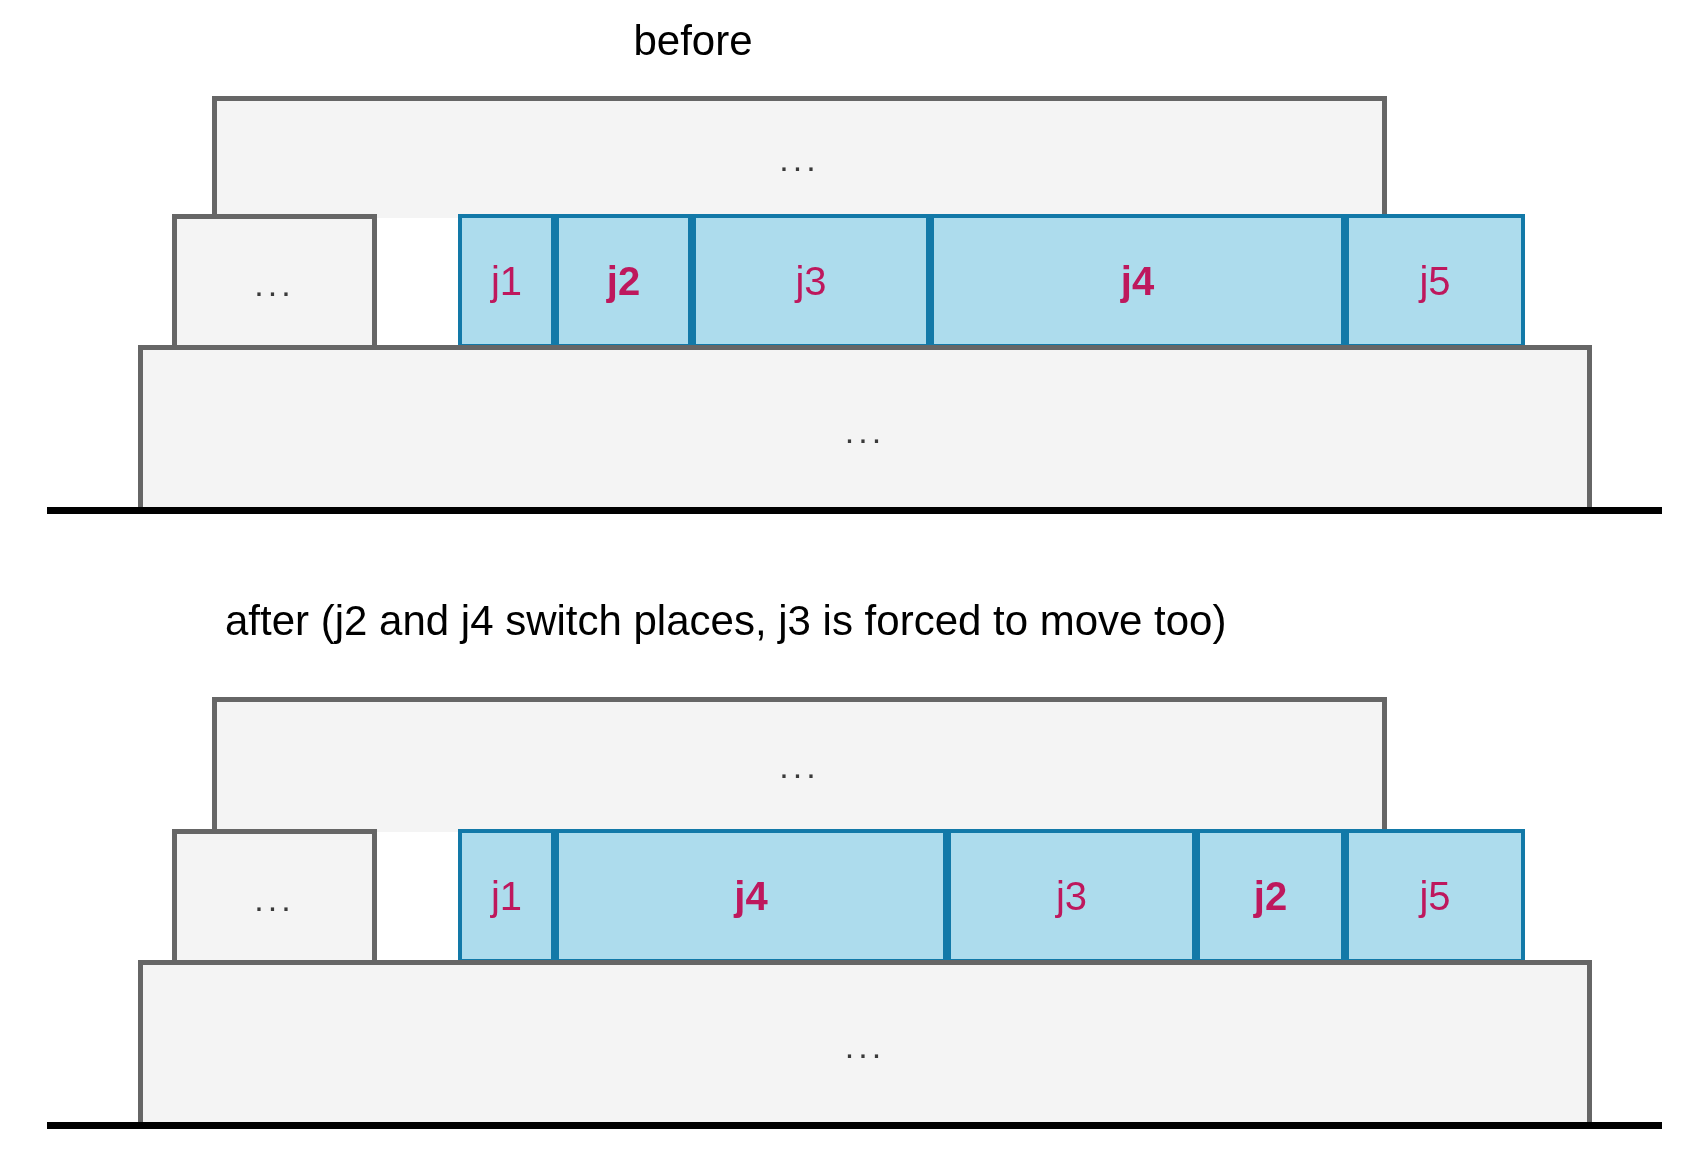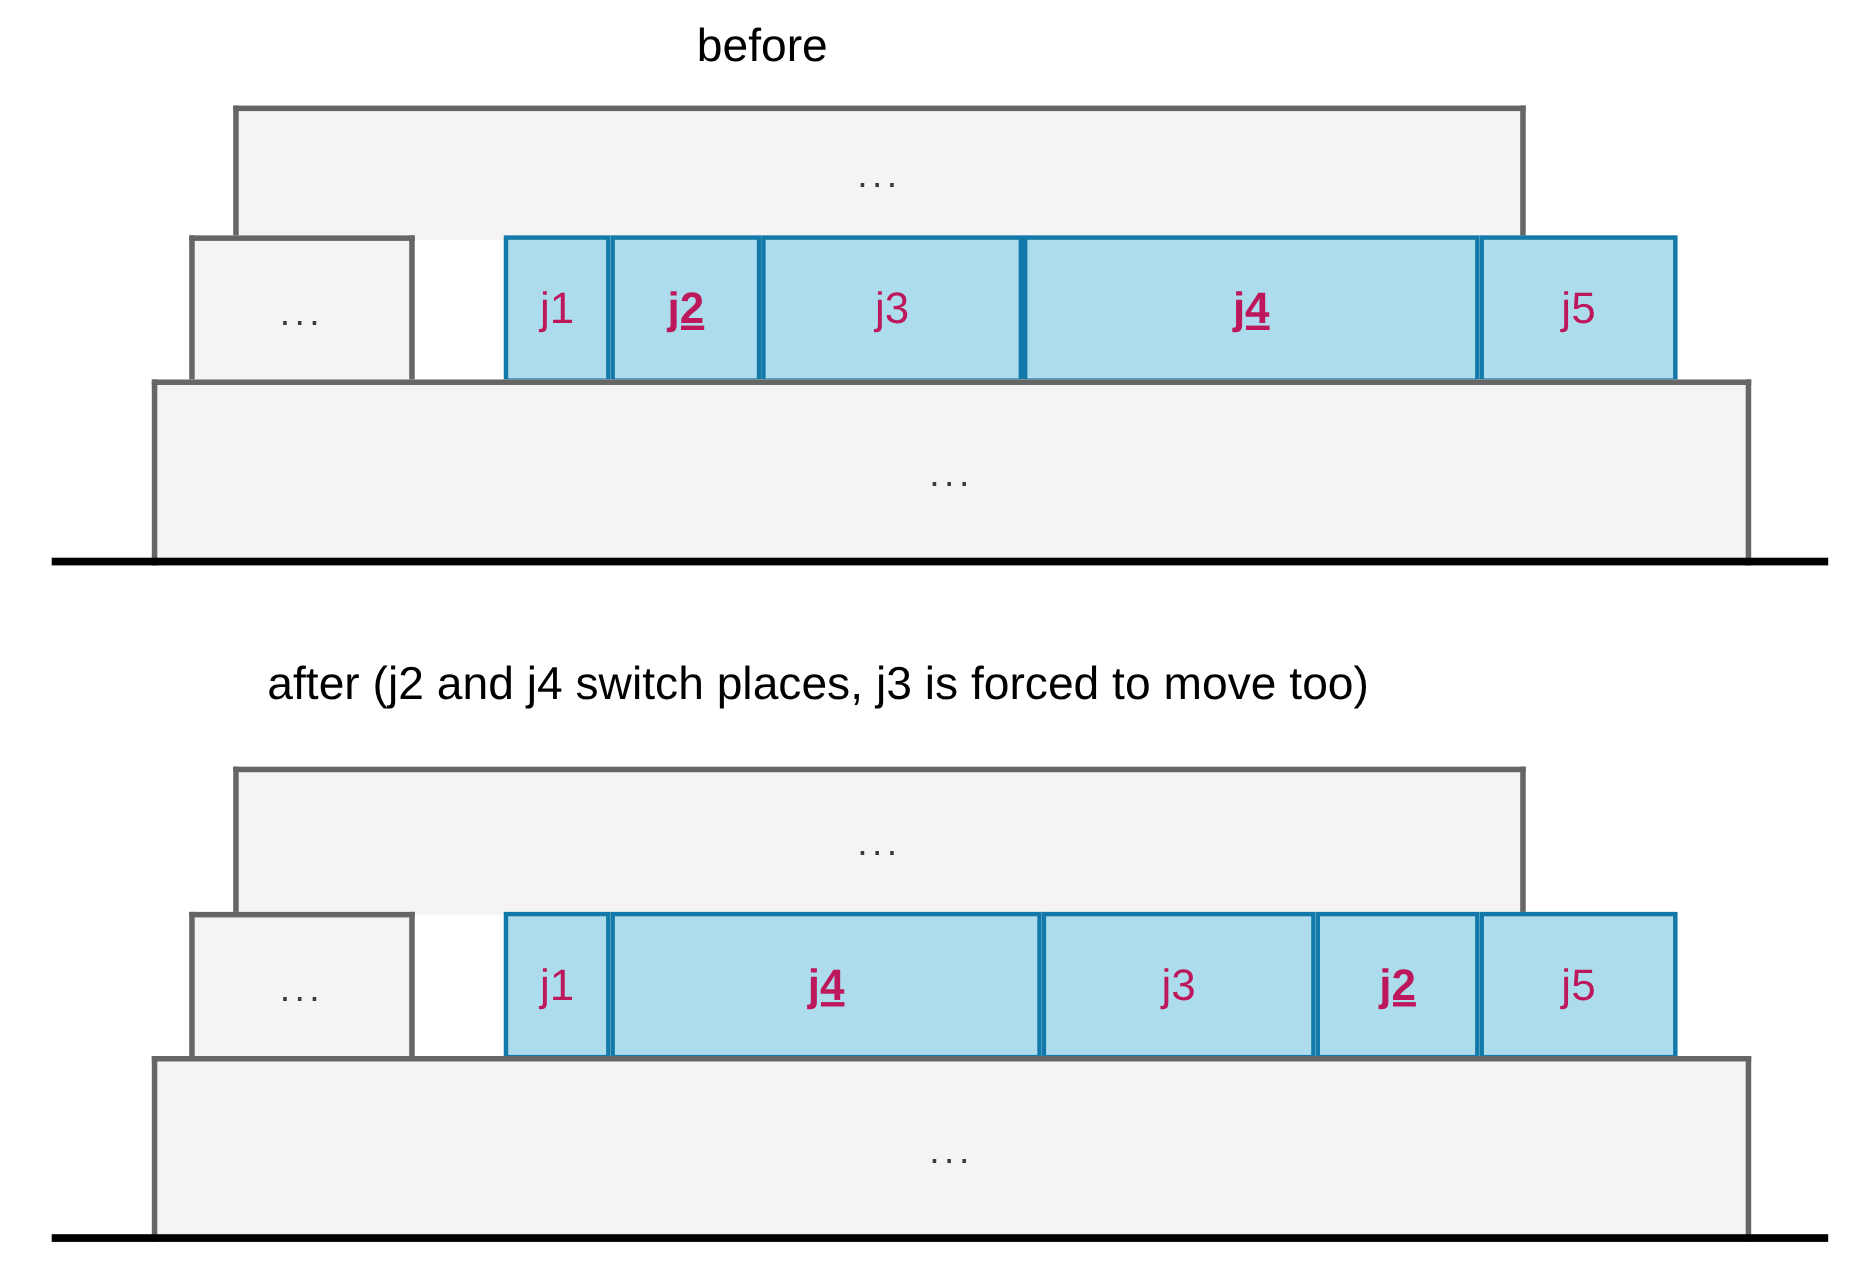--- a/index.html
+++ b/index.html
@@ -69,21 +69,21 @@
     position: absolute;
     box-sizing: border-box;
     background: #addced;
     border: 4px solid #1279a8;
     display: flex;
     align-items: center;
     justify-content: center;
     font-size: 40px;
     color: #be185d;
   }
-  .jblock.bold { font-weight: bold; text-decoration: underline; }
+  .jblock.bold { font-weight: bold; }
 
   
   .ground {
     position: absolute;
     background: #000000;
     height: 7px;
   }
 </style>
 </head>
 <body>
@@ -118,21 +118,21 @@
 
   <div class="box box-bottom" style="left:138px; top:345px; width:1454px; height:169px;">
     <span class="ellipsis">...</span>
   </div>
 
   <div class="ground" style="left:47px; top:507px; width:1615px;"></div>
 </div>
 
 <div class="diagram" style="top:600px; height:555px;">
 
-  <div class="title title-after" style="top:0px;margin-left:18px;">after (j2 and j4 switch places, j3 is forced to move too)</div>
+  <div class="title title-after" style="top:0px;">after (j2 and j4 switch places, j3 is forced to move too)</div>
 
   <div class="box box-top" style="left:212px; top:97px; width:1175px; height:135px;">
     <span class="ellipsis">...</span>
   </div>
 
   <div class="box box-mid-left" style="left:172px; top:229px; width:205px; height:136px;">
     <span class="ellipsis">...</span>
   </div>
 
   <div class="jblock" style="left:458px; top:229px; width:97px; height:134px;">

